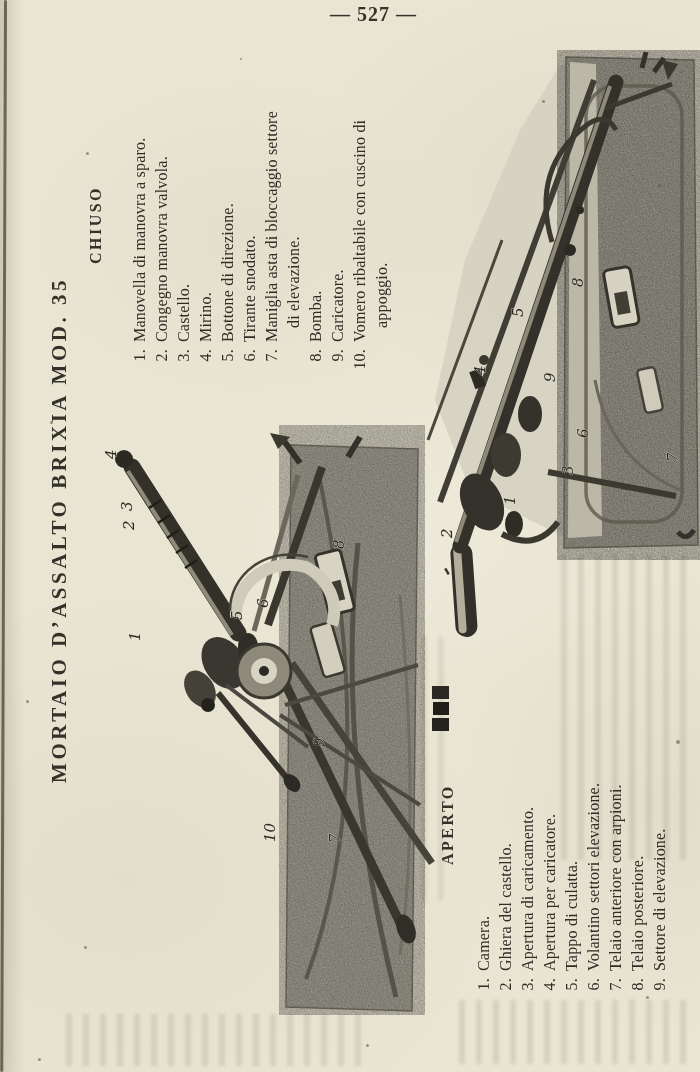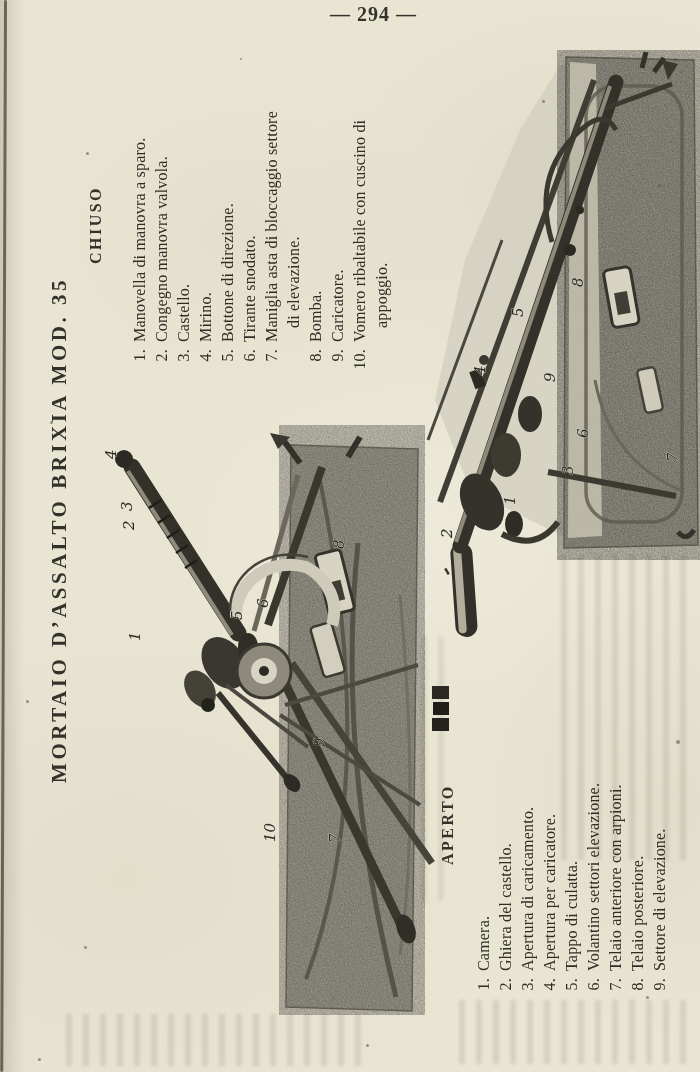--- a/index.html
+++ b/index.html
@@ -76,21 +76,21 @@
   <div class="sp" style="left:676px;top:740px;width:4px;height:4px;"></div>
   <div class="sp" style="left:84px;top:946px;width:3px;height:3px;"></div>
   <div class="sp" style="left:366px;top:1044px;width:3px;height:3px;"></div>
   <div class="sp" style="left:646px;top:996px;width:3px;height:3px;"></div>
   <div class="sp" style="left:26px;top:700px;width:3px;height:3px;"></div>
   <div class="sp" style="left:542px;top:100px;width:3px;height:3px;"></div>
   <div class="sp" style="left:240px;top:58px;width:2px;height:2px;"></div>
   <div class="sp" style="left:674px;top:58px;width:3px;height:3px;"></div>
   <div class="sp" style="left:38px;top:1058px;width:3px;height:3px;"></div>
 
-  <div class="pageno">— 294 —</div>
+  <div class="pageno">— 527 —</div>
 
   <div class="rotated">
 
     <div class="title">MORTAIO D’ASSALTO BRIXIA MOD. 35</div>
 
     <section class="chiuso">
       <span class="list-header">CHIUSO</span>
       <div class="list">
 
           <div class="li">

